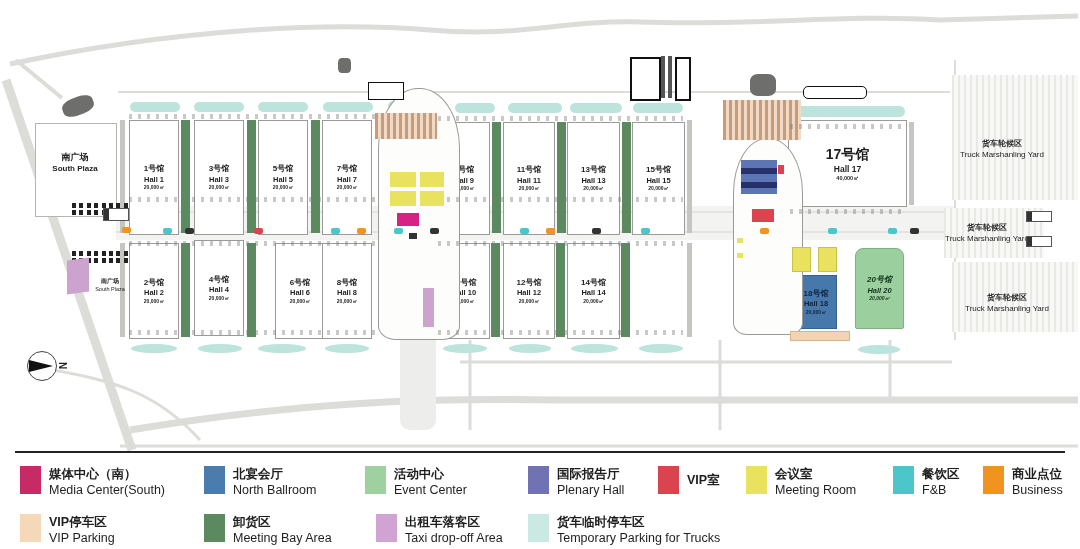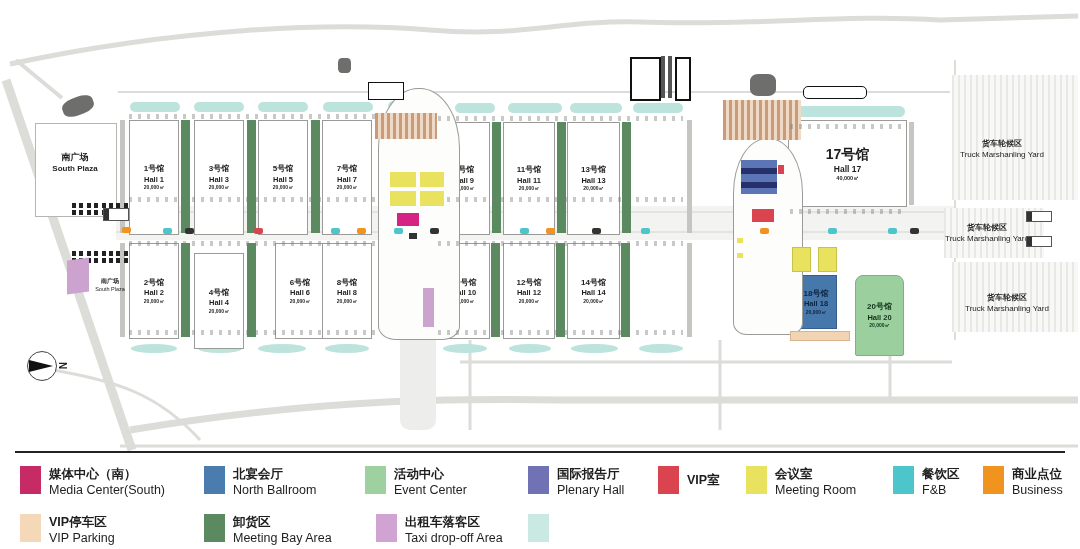--- a/index.html
+++ b/index.html
@@ -178,27 +178,32 @@
     <div class="hall" style="left:503px;top:122px;width:50px;height:111px;">
       <span class="cn">11号馆</span>
       <span class="en">Hall 11</span>
       <span class="area">20,000㎡</span>
     </div>
     <div class="hall" style="left:567px;top:122px;width:51px;height:111px;">
       <span class="cn">13号馆</span>
       <span class="en">Hall 13</span>
       <span class="area">20,000㎡</span>
     </div>
+    <div class="hall" style="left:632px;top:122px;width:51px;height:111px;">
+      <span class="cn">15号馆</span>
+      <span class="en">Hall 15</span>
+      <span class="area">20,000㎡</span>
+    </div>
 
     <div class="hall" style="left:129px;top:243px;width:48px;height:94px;">
       <span class="cn">2号馆</span>
       <span class="en">Hall 2</span>
       <span class="area">20,000㎡</span>
     </div>
-    <div class="hall" style="left:194px;top:253px;width:48px;height:94px;">
+    <div class="hall" style="left:194px;top:240px;width:48px;height:94px;">
       <span class="cn">4号馆</span>
       <span class="en">Hall 4</span>
       <span class="area">20,000㎡</span>
     </div>
     <div class="hall" style="left:275px;top:243px;width:48px;height:94px;">
       <span class="cn">6号馆</span>
       <span class="en">Hall 6</span>
       <span class="area">20,000㎡</span>
     </div>
     <div class="hall" style="left:322px;top:243px;width:48px;height:94px;">
@@ -225,21 +230,21 @@
     <div class="hall hall17" style="left:788px;top:120px;width:117px;height:85px;">
       <span class="cn">17号馆</span>
       <span class="en">Hall 17</span>
       <span class="area">40,000㎡</span>
     </div>
     <div class="hall hall-blue" style="left:795px;top:275px;width:40px;height:52px;align-items:center;">
       <span class="cn">18号馆</span>
       <span class="en">Hall 18</span>
       <span class="area">20,000㎡</span>
     </div>
-    <div class="hall hall-green" style="left:855px;top:275px;width:47px;height:79px;">
+    <div class="hall hall-green" style="left:855px;top:248px;width:47px;height:79px;font-style:italic;">
       <span class="cn">20号馆</span>
       <span class="en">Hall 20</span>
       <span class="area">20,000㎡</span>
     </div>
     <div class="blk" style="left:792px;top:247px;width:17px;height:23px;background:#E8E25E;border:1px solid #c9c24a;"></div>
     <div class="blk" style="left:818px;top:247px;width:17px;height:23px;background:#E8E25E;border:1px solid #c9c24a;"></div>
     <div class="blk" style="left:790px;top:331px;width:58px;height:8px;background:#F2D4B5;border:1px solid #d8b38c;"></div>
     <div class="blk" style="left:423px;top:288px;width:11px;height:39px;background:#CBA3CE;"></div>
 
     <div class="units" style="left:129px;top:114px;width:248px;"></div>
@@ -386,15 +391,19 @@
     </div>
     <div class="lg-item" style="left:376px;top:61px;">
       <div class="lg-swatch" style="background: rgb(208, 163, 211);"></div>
       <div class="lg-text">
           <span class="lg-cn">出租车落客区</span>
           <span class="lg-en">Taxi drop-off Area</span>
         </div>
     </div>
     <div class="lg-item" style="left:528px;top:61px;">
       <div class="lg-swatch" style="background: rgb(201, 233, 226);"></div>
+      <div class="lg-text">
+          <span class="lg-cn">货车临时停车区</span>
+          <span class="lg-en">Temporary Parking for Trucks</span>
+        </div>
     </div>
   </div>
 </div>
 
 </body></html>

